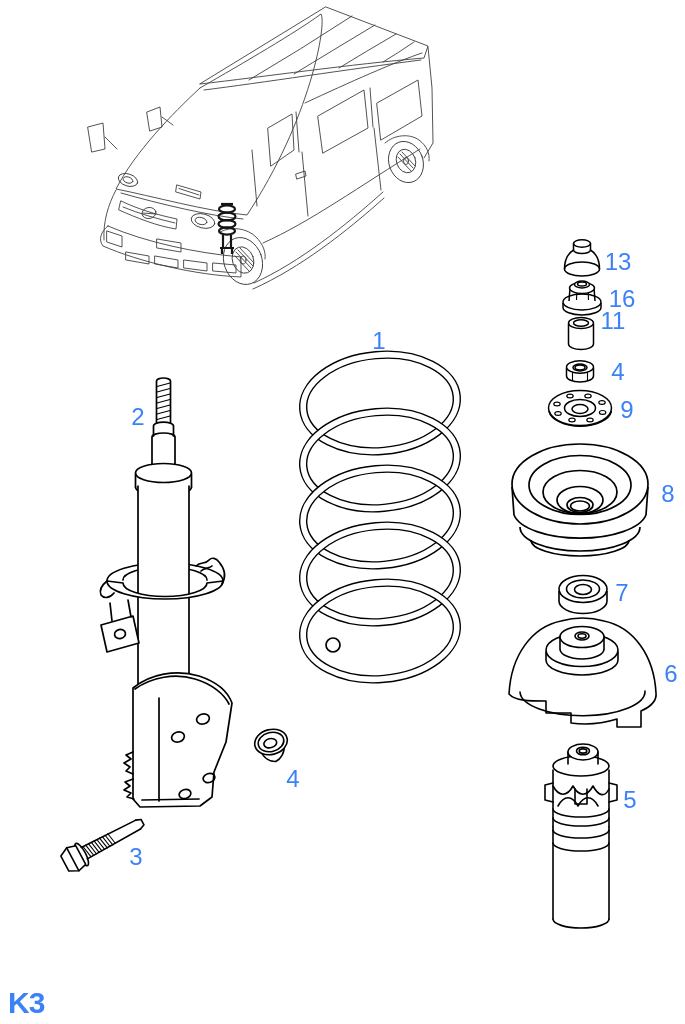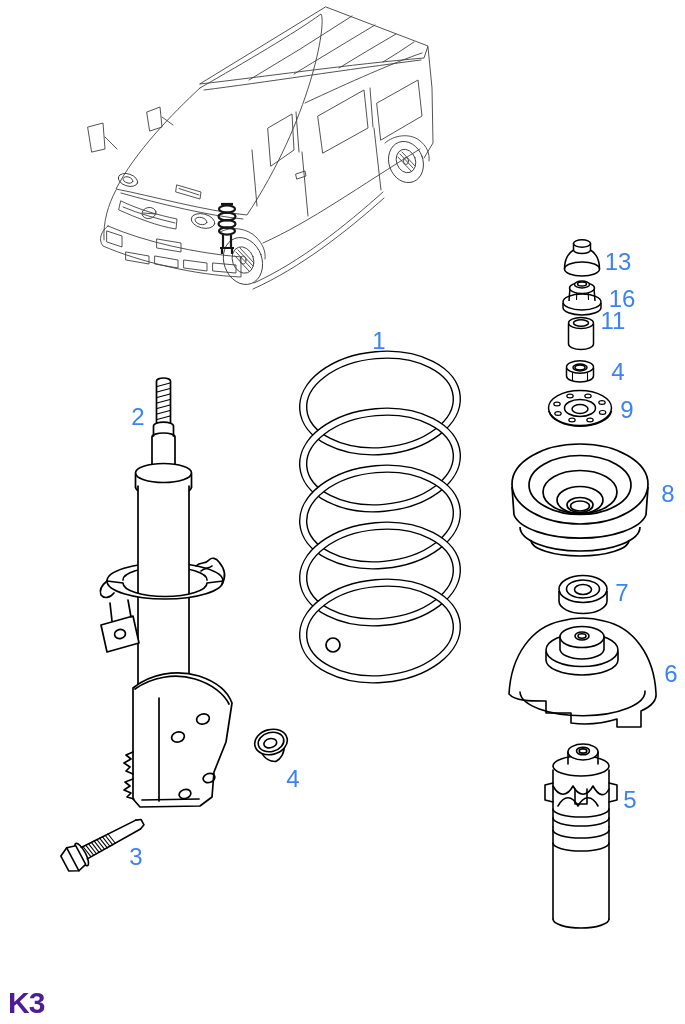--- a/index.html
+++ b/index.html
@@ -1,21 +1,21 @@
 <!DOCTYPE html>
 <html><head>
 <meta charset="utf-8">
 <style>
   html,body{margin:0;padding:0;background:#fff;}
   .page{position:relative;width:685px;height:1024px;background:#ffffff;overflow:hidden;
         font-family:"Liberation Sans",sans-serif;}
   .page svg{position:absolute;left:0;top:0;}
   .lbl{position:absolute;transform:translate(-50%,-50%);font-size:24px;color:#3b82f6;
        font-family:"Liberation Sans",sans-serif;white-space:nowrap;}
-  .page-code{position:absolute;left:8px;top:986px;font-size:30px;font-weight:bold;color:#4c1d95;
+  .page-code{position:absolute;left:8px;top:986px;font-size:30px;font-weight:bold;color:#3b82f6;
        font-family:"Liberation Sans",sans-serif;letter-spacing:-1px;}
 </style>
 </head>
 <body>
 
 <div class="page">
 
 <svg width="685" height="1024" viewBox="0 0 685 1024">
 
   <g stroke="#3f3f3f" stroke-width="0.9" fill="none" stroke-linecap="round" stroke-linejoin="round">

